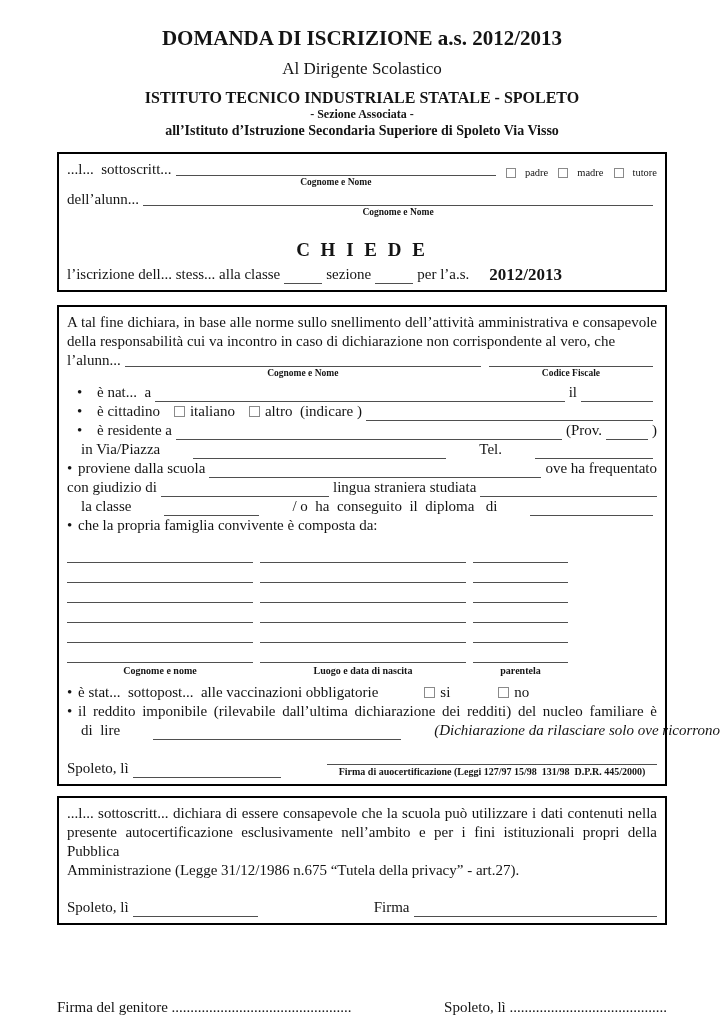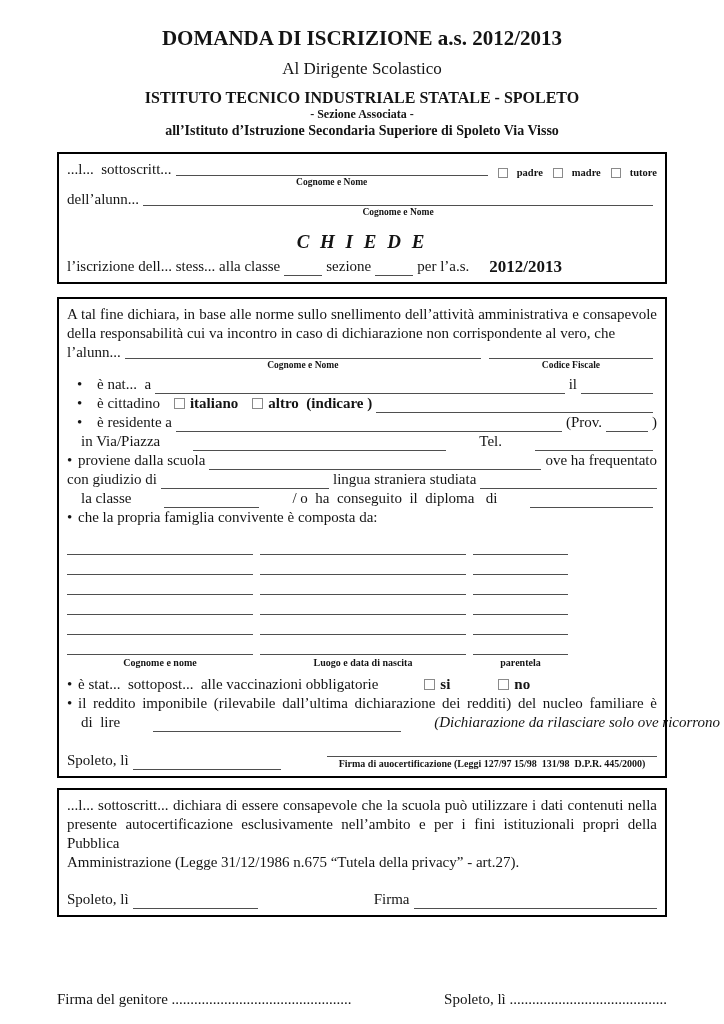--- a/index.html
+++ b/index.html
@@ -32,41 +32,41 @@
   
   .lined{flex:1 1 auto;display:flex;flex-direction:column;align-self:flex-start;margin:0 4px;}
   .lined .rule{border-bottom:1px solid #4f4f4f;height:15px;}
   .lined .cap{font-size:9.5px;font-weight:bold;text-align:center;line-height:12px;white-space:pre;}
   .rowtop{display:flex;align-items:flex-start;line-height:19px;}
   
   .cb{display:inline-block;width:9px;height:9px;border:1px solid #8a8a8a;background:#fff;flex:0 0 auto;align-self:center;}
   .roles{flex:0 0 auto;display:flex;align-items:center;font-size:10.5px;gap:4px;padding-top:3px;}
   .roles .cb{width:8px;height:8px;margin-left:6px;}
   
-  .chiede{text-align:center;font-size:19px;font-weight:bold;font-style:italic;letter-spacing:3px;margin-top:12px;line-height:24px;}
+  .chiede{text-align:center;font-size:19px;font-weight:bold;letter-spacing:3px;margin-top:20px;line-height:24px;}
   .request{margin-top:3px;}
   .year{font-weight:bold;font-size:17px;}
   
   .jline{text-align:justify;text-align-last:justify;line-height:19px;font-family:Liberation Serif, serif;}
   .nline{line-height:19px;}
   
   .famtable{margin-top:8px;display:grid;grid-template-columns:186px 206px 95px;column-gap:7px;width:501px;}
   .famcell{border-bottom:1px solid #4f4f4f;height:19px;}
   .famcap{font-size:10px;font-weight:bold;text-align:center;line-height:13px;padding-top:1px;}
   .italic{font-style:italic;}
   
   .sigblock{flex:0 0 330px;display:flex;flex-direction:column;align-self:flex-end;}
   .sigblock .rule{border-bottom:1px solid #4f4f4f;height:10px;}
   .sigblock .cap{font-size:10px;font-weight:bold;text-align:center;line-height:13px;white-space:pre;}
   .spacer{flex:1 1 auto;}
   
   .footer{margin:72px 57px 0 57px;display:flex;justify-content:space-between;line-height:20px;}
   .mt2{margin-top:2px;} .mt4{margin-top:4px;} .mt6{margin-top:6px;} .mt14{margin-top:14px;} .mt18{margin-top:18px;}
   .gap46{margin-left:46px;} .gap48{margin-left:48px;} .cbgap{margin-left:14px;}
-  .cblbl{margin-left:5px;font-weight:bold;}
+  .cblbl{margin-left:5px;}
 </style>
 </head>
 <body>
 
 <div class="page">
 
   <div class="header">
     <div class="h-title">DOMANDA DI ISCRIZIONE  a.s. 2012/2013</div>
     <div class="h-addr">Al Dirigente Scolastico</div>
     <div class="h-school">ISTITUTO TECNICO INDUSTRIALE STATALE  -  SPOLETO</div>

